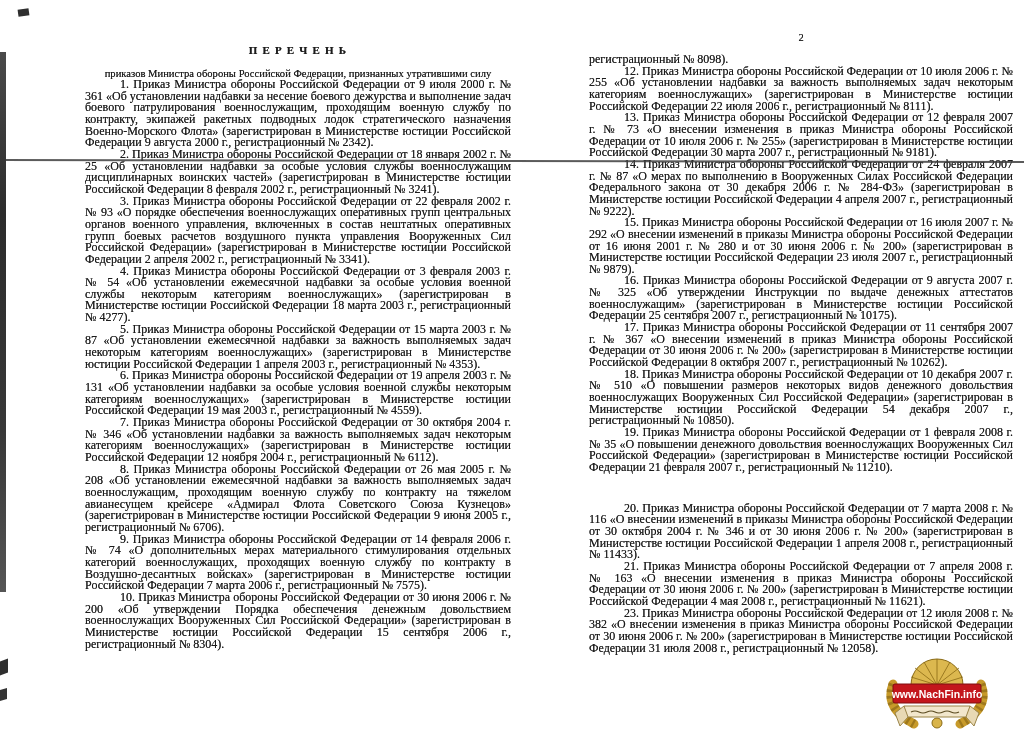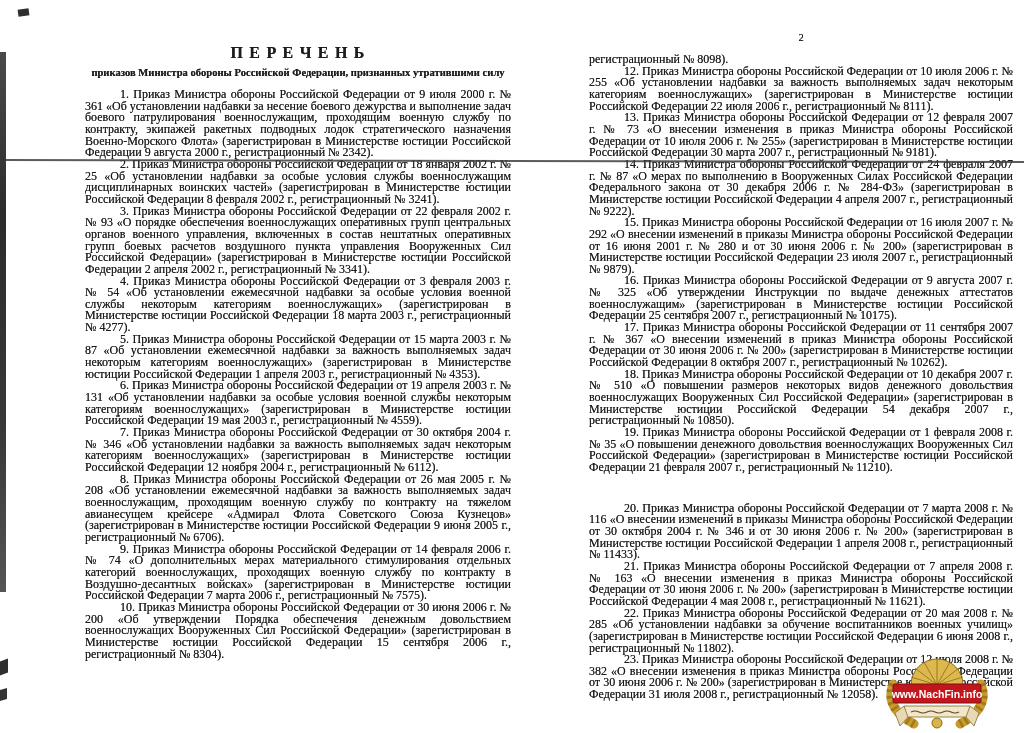--- a/index.html
+++ b/index.html
@@ -7,35 +7,35 @@
     width:1024px; height:733px; position:relative; overflow:hidden;
     background:#ffffff;
     font-family:"Liberation Serif", serif;
     color:#1c1c1c;
   }
   .page { position:absolute; }
   .page-left  { left:85px;  top:44px; width:426px; }
   .page-right { left:589px; top:32px; width:424px; }
 
   .doc-title {
-    text-align:center; font-weight:bold; font-size:16px;
+    text-align:center; font-weight:bold; font-size:11px;
     letter-spacing:1.2px; text-shadow:0 0 .5px rgba(25,25,25,.8);
   }
   .doc-subtitle {
-    text-align:center; font-weight:bold; font-size:10.6px; margin-top:5px;
+    text-align:center; font-weight:normal; font-size:10.6px; margin-top:12px;
     text-shadow:0 0 .5px rgba(25,25,25,.8);
   }
   .page-number { text-align:center; font-size:10.5px; margin-bottom:11px;
     text-shadow:0 0 .4px rgba(25,25,25,.8); }
 
   .page-body {
     font-size:12px; line-height:11.65px; text-align:justify;
     text-shadow:0 0 .45px rgba(30,30,30,.78);
   }
-  .page-left .page-body { margin-top:11px; }
+  .page-left .page-body { }
   .para { margin:0; text-indent:35px; }
   .para.no-indent { text-indent:0; }
   .para.gap-before { margin-top:29px; }
   .underlined { text-underline-offset:1px; }
 
   
   .scan-line {
     position:absolute; left:-2px; top:160px; width:1030px; height:1.6px;
     background:#3e3e3e; transform:rotate(0.12deg); opacity:.85;
   }
@@ -82,21 +82,20 @@
         <p class="para">12. Приказ Министра обороны Российской Федерации от 10 июля 2006 г. № 255 «Об установлении надбавки за важность выполняемых задач некоторым категориям военнослужащих» (зарегистрирован в Министерстве юстиции Российской Федерации 22 июля 2006 г., регистрационный № 8111).</p>
         <p class="para">13. Приказ Министра обороны Российской Федерации от 12 февраля 2007 г. № 73 «О внесении изменения в приказ Министра обороны Российской Федерации от 10 июля 2006 г. № 255» (зарегистрирован в Министерстве юстиции Российской Федерации 30 марта 2007 г., регистрационный № 9181).</p>
         <p class="para">14. Приказ Министра обороны Российской Федерации от 24 февраля 2007 г. № 87 «О мерах по выполнению в Вооруженных Силах Российской Федерации Федерального закона от 30 декабря 2006 г. № 284-ФЗ» (зарегистрирован в Министерстве юстиции Российской Федерации 4 апреля 2007 г., регистрационный № 9222).</p>
         <p class="para">15. Приказ Министра обороны Российской Федерации от 16 июля 2007 г. № 292 «О внесении изменений в приказы Министра обороны Российской Федерации от 16 июня 2001 г. № 280 и от 30 июня 2006 г. № 200» (зарегистрирован в Министерстве юстиции Российской Федерации 23 июля 2007 г., регистрационный № 9879).</p>
         <p class="para">16. Приказ Министра обороны Российской Федерации от 9 августа 2007 г. № 325 «Об утверждении Инструкции по выдаче денежных аттестатов военнослужащим» (зарегистрирован в Министерстве юстиции Российской Федерации 25 сентября 2007 г., регистрационный № 10175).</p>
         <p class="para">17. Приказ Министра обороны Российской Федерации от 11 сентября 2007 г. № 367 «О внесении изменений в приказ Министра обороны Российской Федерации от 30 июня 2006 г. № 200» (зарегистрирован в Министерстве юстиции Российской Федерации 8 октября 2007 г., регистрационный № 10262).</p>
         <p class="para">18. Приказ Министра обороны Российской Федерации от 10 декабря 2007 г. № 510 «О повышении размеров некоторых видов денежного довольствия военнослужащих Вооруженных Сил Российской Федерации» (зарегистрирован в Министерстве юстиции Российской Федерации 54 декабря 2007 г., регистрационный № 10850).</p>
         <p class="para">19. Приказ Министра обороны Российской Федерации от 1 февраля 2008 г. № 35 «О повышении денежного довольствия военнослужащих Вооруженных Сил Российской Федерации» (зарегистрирован в Министерстве юстиции Российской Федерации 21 февраля 2007 г., регистрационный № 11210).</p>
         <p class="para gap-before">20. Приказ Министра обороны Российской Федерации от 7 марта 2008 г. № 116 «О внесении изменений в приказы Министра обороны Российской Федерации от 30 октября 2004 г. № 346 и от 30 июня 2006 г. № 200» (зарегистрирован в Министерстве юстиции Российской Федерации 1 апреля 2008 г., регистрационный № 11433).</p>
         <p class="para">21. Приказ Министра обороны Российской Федерации от 7 апреля 2008 г. № 163 «О внесении изменения в приказ Министра обороны Российской Федерации от 30 июня 2006 г. № 200» (зарегистрирован в Министерстве юстиции Российской Федерации 4 мая 2008 г., регистрационный № 11621).</p>
-        <p class="para">22. Приказ Министра обороны Российской Федерации от 20 мая 2008 г. № 285 «Об установлении надбавки за обучение воспитанников военных училищ» (зарегистрирован в Министерстве юстиции Российской Федерации 6 июня 2008 г., регистрационный № 11802).</p>
         <p class="para">23. Приказ Министра обороны Российской Федерации от 12 июля 2008 г. № 382 «О внесении изменения в приказ Министра обороны Российской Федерации от 30 июня 2006 г. № 200» (зарегистрирован в Министерстве юстиции Российской Федерации 31 июля 2008 г., регистрационный № 12058).</p>
       </div>
   </div>
 
   <div class="scan-line"></div>
   <div class="edge-strip"></div>
   <div class="corner-mark"></div>
   <div class="edge-mark-1"></div>
   <div class="edge-mark-2"></div>
 

